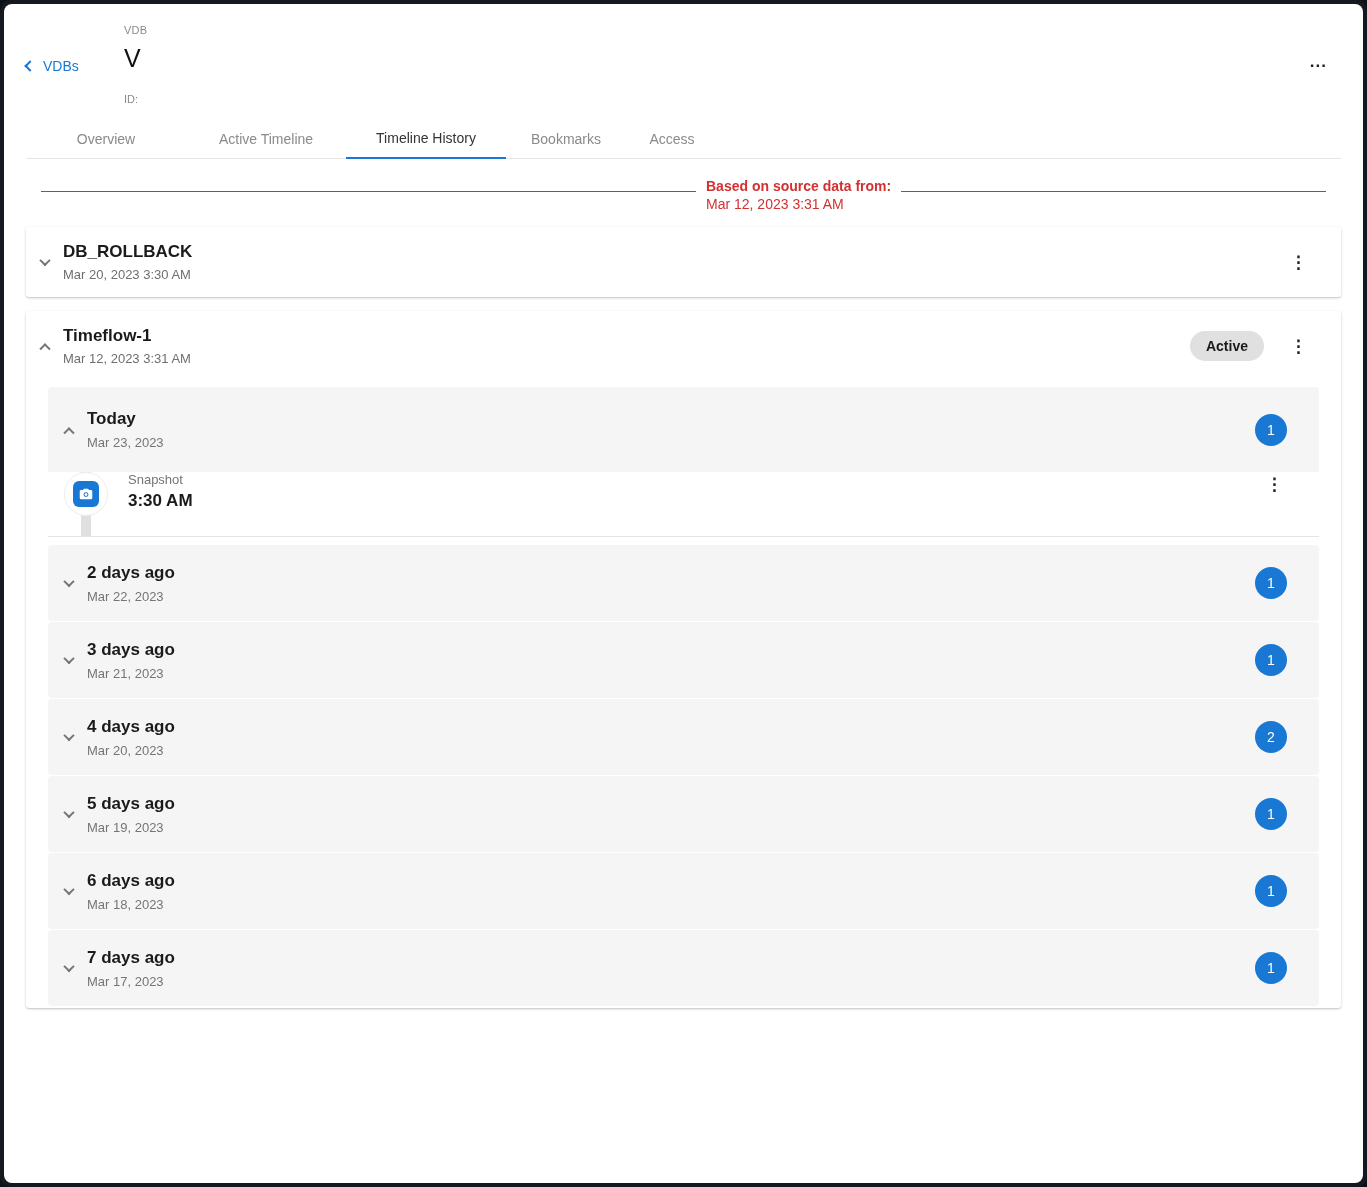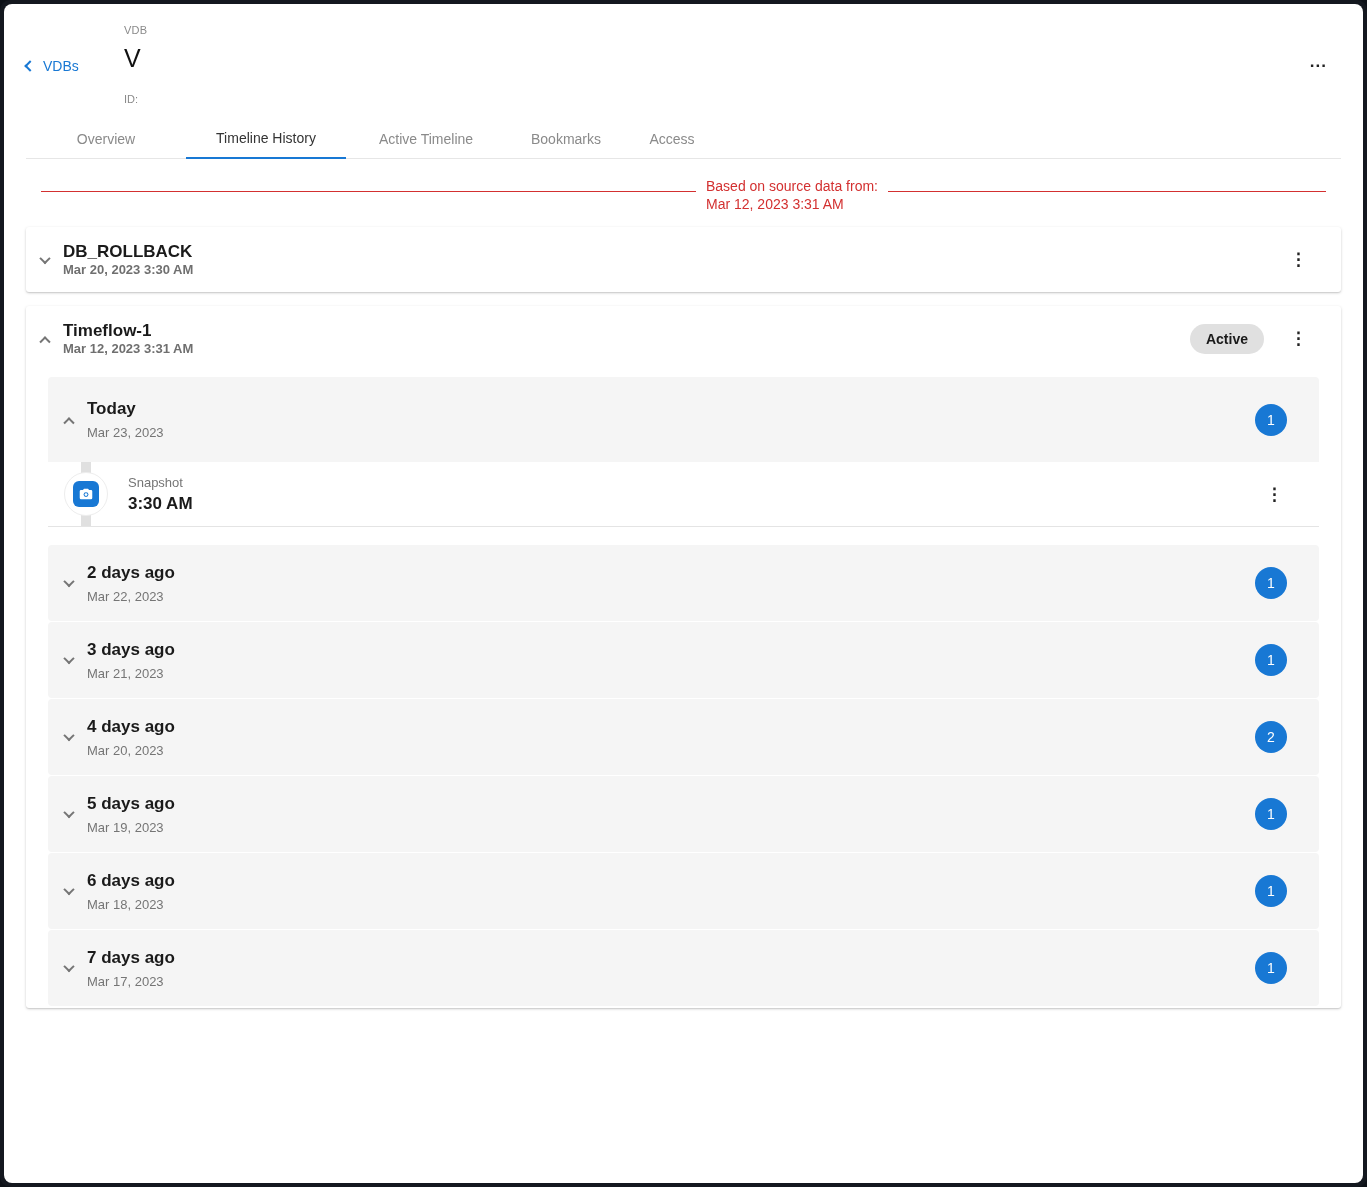--- a/index.html
+++ b/index.html
@@ -39,50 +39,50 @@
   .tab:nth-child(4){width:120px;}
   .tab:nth-child(5){width:92px;}
   .tab.active{color:#333;border-bottom:2px solid var(--accent);font-weight:400;}
 
   
   .banner{display:flex;margin:18px 15px 12px 15px;color:var(--alert);}
   .banner-line{border-bottom:1.5px solid var(--alert);height:15px;}
   .banner-line.l{width:655px;}
   .banner-line.r{flex:1;}
   .banner-text{padding:0 10px;font-size:14px;line-height:18px;white-space:nowrap;}
-  .banner-text .b1{font-weight:400;}
+  .banner-text .b1{font-weight:700;}
 
   
   .accordion{box-shadow:0 1px 3px rgba(0,0,0,.18),0 1px 1px rgba(0,0,0,.08);border-radius:3px;background:#fff;}
   .accordion.first{margin-top:14px;}
   .accordion.expanded{margin-top:14px;padding-bottom:1px;}
   .acc-header{display:flex;align-items:center;padding:15px 30px 15px 15px;cursor:pointer;}
   .acc-header .chev{color:#757575;margin-right:14px;flex:none;}
   .acc-titles .acc-name{font-size:17px;font-weight:700;color:var(--text);}
-  .acc-titles .acc-date{font-size:13px;color:#6f6f6f;font-weight:bold;}
+  .acc-titles .acc-date{font-size:13px;color:#6f6f6f;margin-top:5px;}
   .spacer{flex:1;}
   .status-pill{background:var(--pill-bg);border-radius:16px;padding:7px 16px;font-size:14px;
     font-weight:700;color:#1a1a1a;margin-right:22px;}
   .kebab{border:none;background:none;font-size:17px;font-weight:700;color:#222;cursor:pointer;line-height:1;padding:4px;}
 
   
   .groups{margin:6px 22px 0 22px;}
   .day-group{margin-bottom:1px;}
   .dg-header{display:flex;align-items:center;background:var(--row-bg);border-radius:4px;
     height:76px;padding:0 32px 0 17px;cursor:pointer;}
   .dg-header .chev{color:#757575;margin-right:14px;flex:none;}
   .dg-title{font-size:17px;font-weight:700;color:var(--text);}
   .dg-date{font-size:13px;color:#757575;margin-top:6px;}
   .count-badge{width:32px;height:32px;border-radius:50%;background:var(--accent);color:#fff;
     display:flex;align-items:center;justify-content:center;font-size:14px;flex:none;}
-  .day-group.expanded{border-bottom:1px solid #e4e4e4;margin-bottom:18px;}
+  .day-group.expanded{border-bottom:1px solid #e4e4e4;margin-bottom:8px;}
   .day-group.expanded .dg-header{height:85px;border-radius:4px 4px 0 0;}
 
   
-  .snapshot-row{position:relative;height:64px;background:#fff;display:flex;align-items:center;padding:0 32px 0 0;}
+  .snapshot-row{position:relative;height:64px;background:#fff;display:flex;align-items:flex-start;padding:0 32px 0 0;}
   .track{position:absolute;left:33px;top:0;bottom:0;width:10px;background:#e0e0e0;}
   .snap-circle{position:relative;width:44px;height:44px;border-radius:50%;background:#fff;
     border:1px solid #ededed;margin-left:16px;display:flex;align-items:center;justify-content:center;flex:none;}
   .cam-box{width:26px;height:26px;border-radius:6px;background:var(--accent);display:flex;
     align-items:center;justify-content:center;}
   .snap-text{margin-left:20px;}
   .snap-type{font-size:13px;color:#757575;}
   .snap-time{font-size:17px;font-weight:700;color:var(--text);margin-top:4px;}
 
   
@@ -114,25 +114,25 @@
       <div class="vdb-title">V</div>
       <div class="id-label">ID:</div>
     </div>
     <button class="more-btn">...</button>
   </div>
 
   <nav class="tab-bar">
         <button class="tab">
       <span class="tab-label">Overview</span>
     </button>
+        <button class="tab">
+      <span class="tab-label">Active Timeline</span>
+    </button>
         <button class="tab active">
       <span class="tab-label">Timeline History</span>
-    </button>
-        <button class="tab">
-      <span class="tab-label">Active Timeline</span>
     </button>
         <button class="tab">
       <span class="tab-label">Bookmarks</span>
     </button>
         <button class="tab">
       <span class="tab-label">Access</span>
     </button>
       </nav>
 
   <div class="banner">

